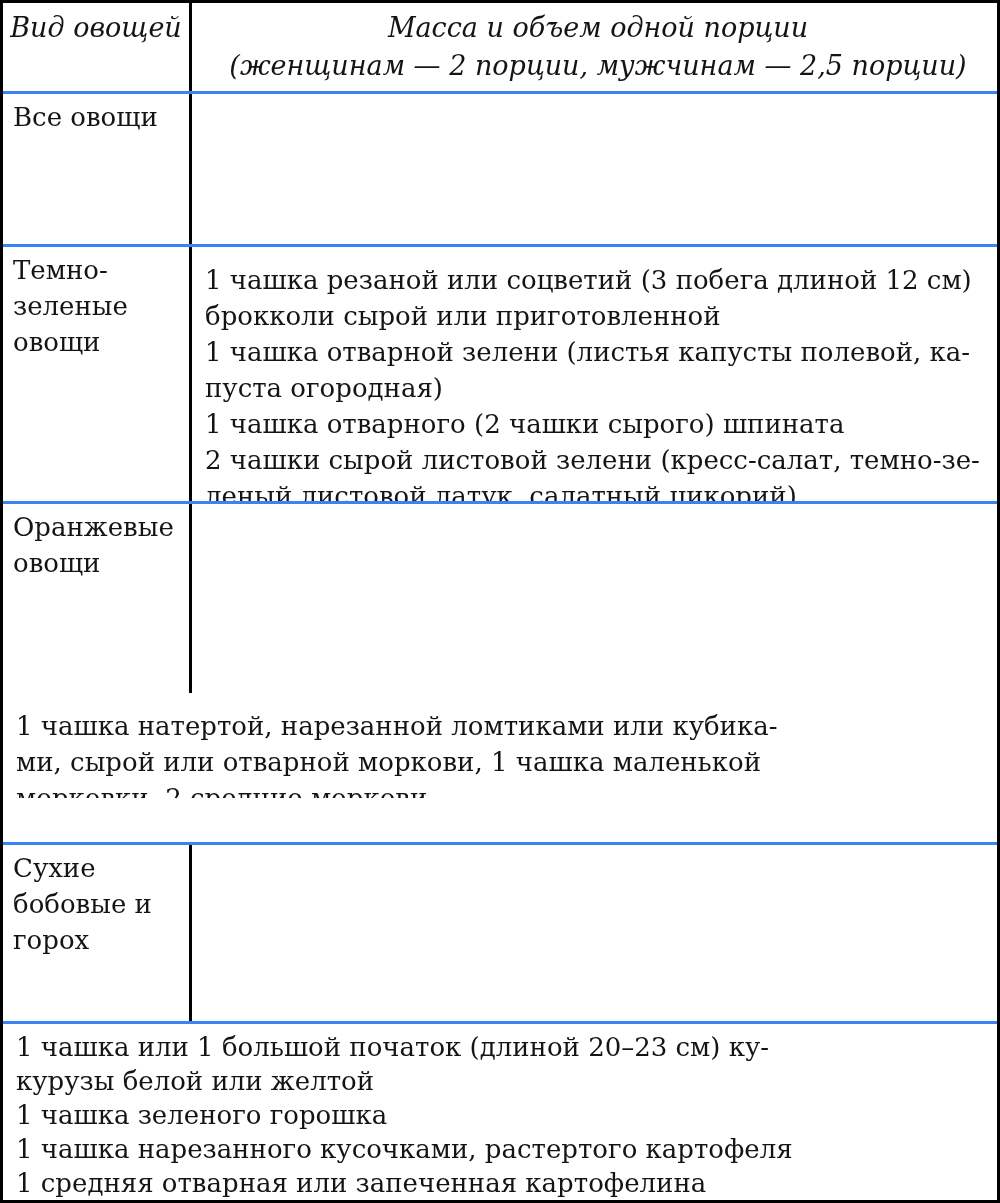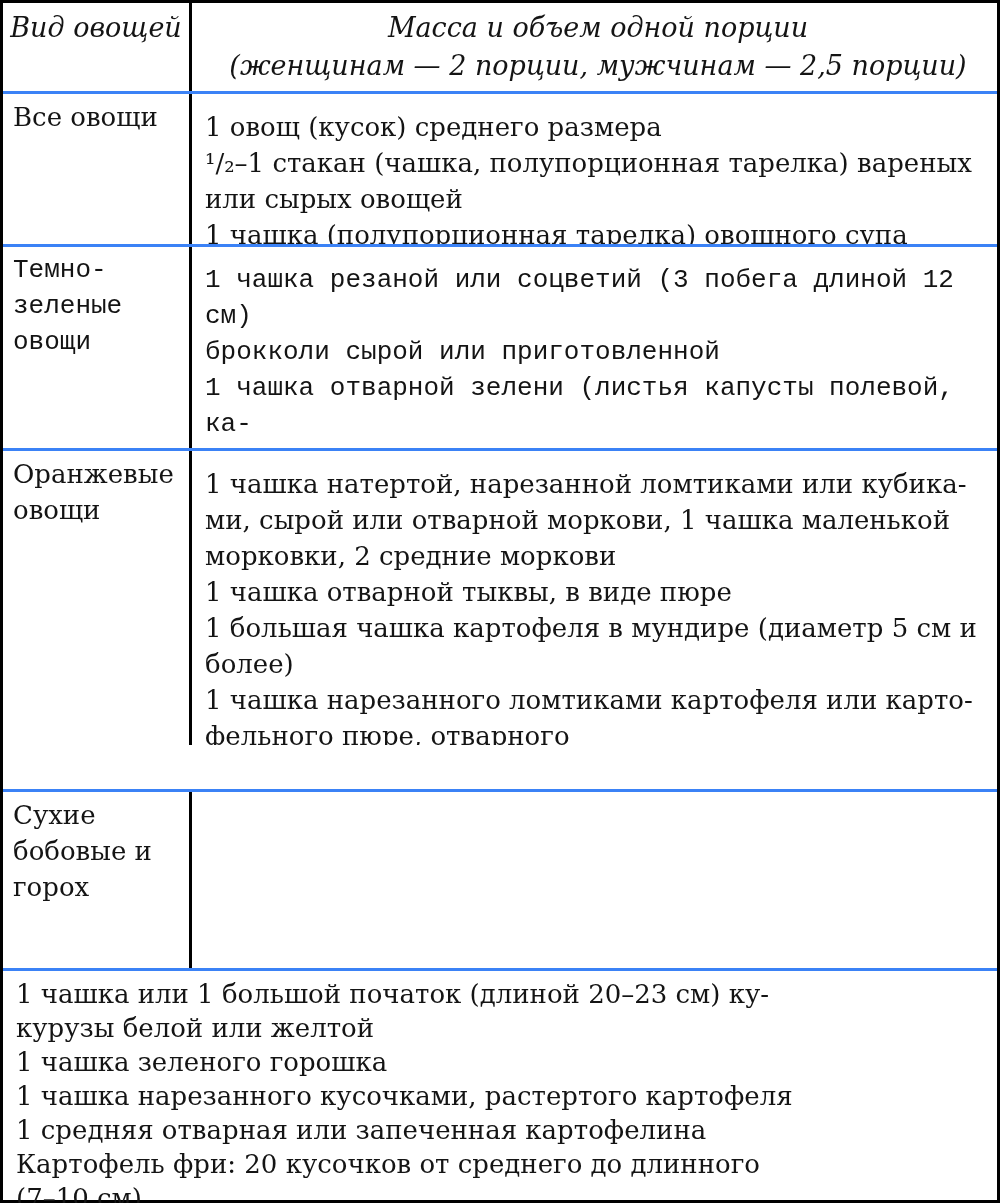--- a/index.html
+++ b/index.html
@@ -53,44 +53,40 @@
   .header-row { height: 88px; }
   .header-row .cell {
     font-style: italic;
     text-align: center;
     font-size: 27px;
     line-height: 38px;
     padding-top: 6px;
   }
   .header-row .type-col { padding-left: 4px; padding-right: 4px; }
   .r0 { height: 153px; }
-  .r1 { height: 204px; font-family: Liberation Mono, monospace; }
-  .r2 { height: 297px; }
+  .r1 { height: 257px; }
+  .r2 { height: 297px; flex-direction: column; }
   .r3 { height: 179px; margin-top: 44px; }
   .r4 { flex: 1 1 auto; }
   .r4 .cell { line-height: 34px; padding-top: 6px; }
 </style>
 </head>
 <body>
 
 <div class="page">
   <div class="table">
 
     <div class="row header-row">
       <div class="cell type-col">Вид овощей</div>
       <div class="cell portion-col">Масса и объем одной порции
 (женщинам — 2 порции, мужчинам — 2,5 порции)</div>
     </div>
 
     <div class="row r0">
       <div class="cell type-col">Все овощи</div>
-      <div class="cell portion-col">1 овощ (кусок) среднего размера
-¹/₂–1 стакан (чашка, полупорционная тарелка) вареных
-или сырых овощей
-1 чашка (полупорционная тарелка) овощного супа</div>
     </div>
 
     <div class="row r1">
       <div class="cell type-col">Темно-
 зеленые
 овощи</div>
       <div class="cell portion-col">1 чашка резаной или соцветий (3 побега длиной 12 см)
 брокколи сырой или приготовленной
 1 чашка отварной зелени (листья капусты полевой, ка-
 пуста огородная)

